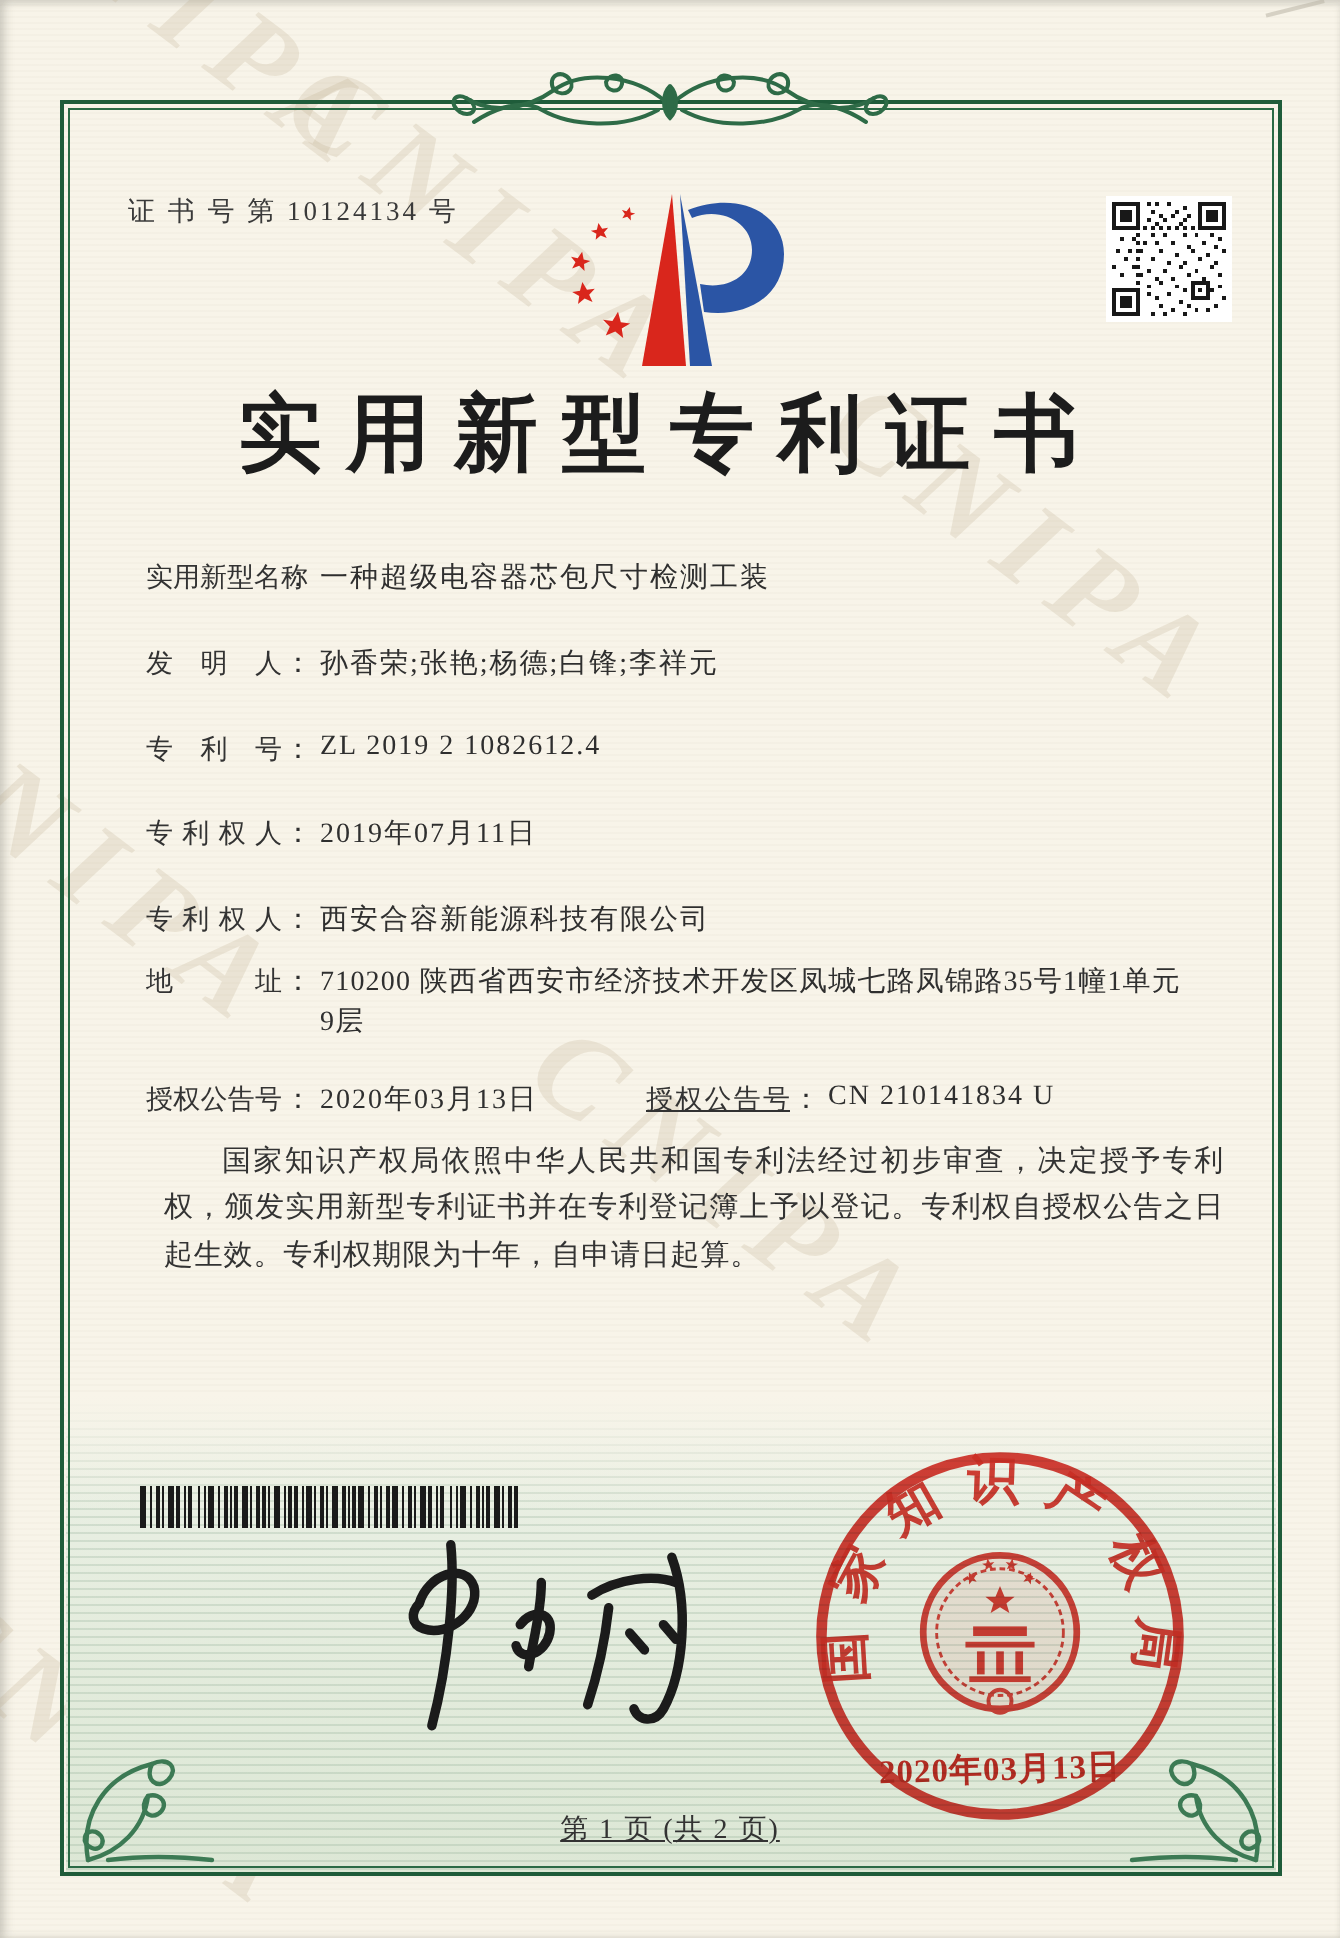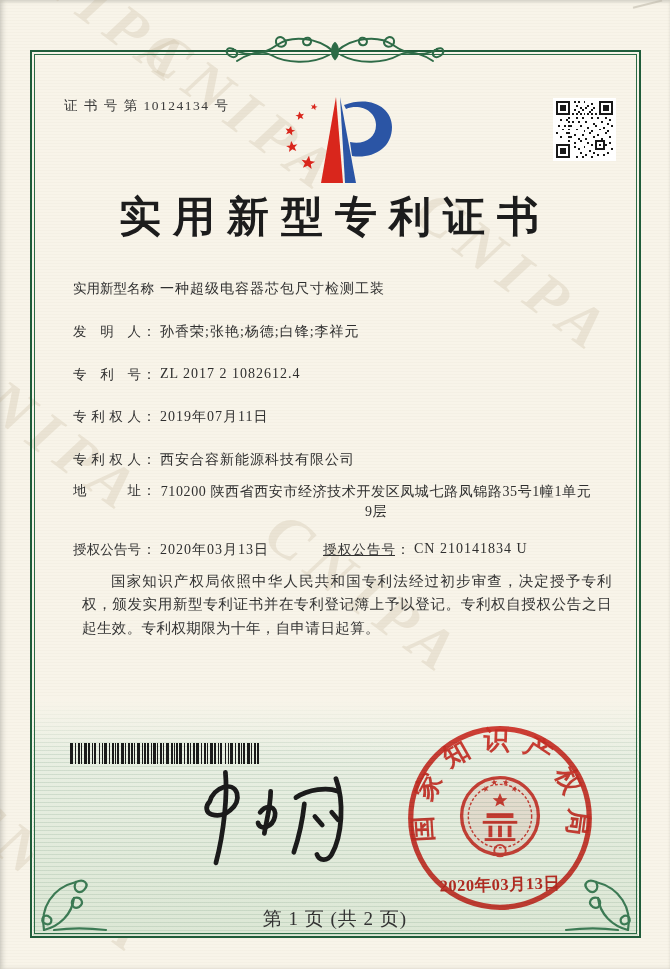--- a/index.html
+++ b/index.html
@@ -26,21 +26,21 @@
 
   .title{position:absolute;left:0;right:0;top:189px;text-align:center;
     font-size:42px;font-weight:bold;letter-spacing:12px;color:#1c1c1c;}
 
   .fields{position:absolute;left:73px;top:278px;width:545px;font-size:14px;color:#2f2f2f;}
   .frow{position:absolute;left:0;white-space:nowrap;}
   .flabel{display:inline-block;width:68px;text-align:justify;text-align-last:justify;
     font-size:13.5px;vertical-align:top;color:#333;}
   .flabel.small{width:72px;text-decoration:underline;}
   .fcolon{display:inline-block;margin:0 4px 0 1px;vertical-align:top;}
-  .fvalue{letter-spacing:1px;text-align:center;}
+  .fvalue{letter-spacing:1px;}
   .fvalue.wrap{display:inline-block;width:432px;white-space:normal;line-height:20px;letter-spacing:.6px;}
   .g2{position:absolute;left:250px;top:0;}
 
   .paras{position:absolute;left:70px;top:570px;width:542px;font-size:14.5px;
     line-height:23.4px;text-align:justify;color:#333;letter-spacing:.4px;}
   .paras p{margin:0 0 3px 12px;text-indent:2em;}
 
   .green-zone{position:absolute;left:33px;top:698px;width:605px;height:238px;
     background:
       linear-gradient(to bottom, #f8f4e9 0%, rgba(248,244,233,0) 24%),
@@ -53,21 +53,21 @@
   .signer div{margin-bottom:12px;}
   .signature{position:absolute;left:175px;top:766px;width:185px;height:100px;}
 
   .seal{position:absolute;left:404px;top:722px;width:192px;height:192px;
     mix-blend-mode:multiply;opacity:.95;}
   .seal-date{position:absolute;left:-6px;right:-6px;top:152px;text-align:center;
     font-size:16.5px;font-weight:bold;color:#c9241c;letter-spacing:.5px;
     transform:rotate(-1.5deg);white-space:nowrap;}
 
   .page-num{position:absolute;left:0;right:0;top:906px;text-align:center;
-    font-size:19px;color:#333;letter-spacing:1px;}
+    font-size:14px;color:#333;letter-spacing:1px;text-decoration:underline;}
   .cont-note{position:absolute;left:0;right:0;top:945px;text-align:center;
     font-size:13.5px;color:#3b3b3b;letter-spacing:2px;}
 
   .orn-top{position:absolute;left:225px;top:33px;width:220px;height:36px;}
   .orn-bl{position:absolute;left:36px;top:872px;width:80px;height:62px;}
   .orn-br{position:absolute;left:556px;top:872px;width:80px;height:62px;transform:scaleX(-1);}
   .fold{position:absolute;right:6px;top:3px;width:30px;height:12px;
     border-top:2px solid #b9b4a6;transform:rotate(-14deg);opacity:.55;}
 </style>
 </head>
@@ -155,21 +155,21 @@
   <div class="title">实用新型专利证书</div>
 
   <div class="fields">
     <div class="frow" style="top:2px">
       <span class="flabel">实用新型名称</span><span class="fcolon">：</span><span class="fvalue">一种超级电容器芯包尺寸检测工装</span>
     </div>
     <div class="frow" style="top:45px">
       <span class="flabel">发明人</span><span class="fcolon">：</span><span class="fvalue">孙香荣;张艳;杨德;白锋;李祥元</span>
     </div>
     <div class="frow" style="top:88px">
-      <span class="flabel">专利号</span><span class="fcolon">：</span><span class="fvalue">ZL 2017 2 1082612.4</span>
+      <span class="flabel">专利号</span><span class="fcolon">：</span><span class="fvalue">ZL 2019 2 1082612.4</span>
     </div>
     <div class="frow" style="top:130px">
       <span class="flabel">专利权人</span><span class="fcolon">：</span><span class="fvalue">2019年07月11日</span>
     </div>
     <div class="frow" style="top:173px">
       <span class="flabel">专利权人</span><span class="fcolon">：</span><span class="fvalue">西安合容新能源科技有限公司</span>
     </div>
     <div class="frow" style="top:204px">
       <span class="flabel">地址</span><span class="fcolon">：</span><span class="fvalue wrap">710200 陕西省西安市经济技术开发区凤城七路凤锦路35号1幢1单元9层</span>
     </div>

